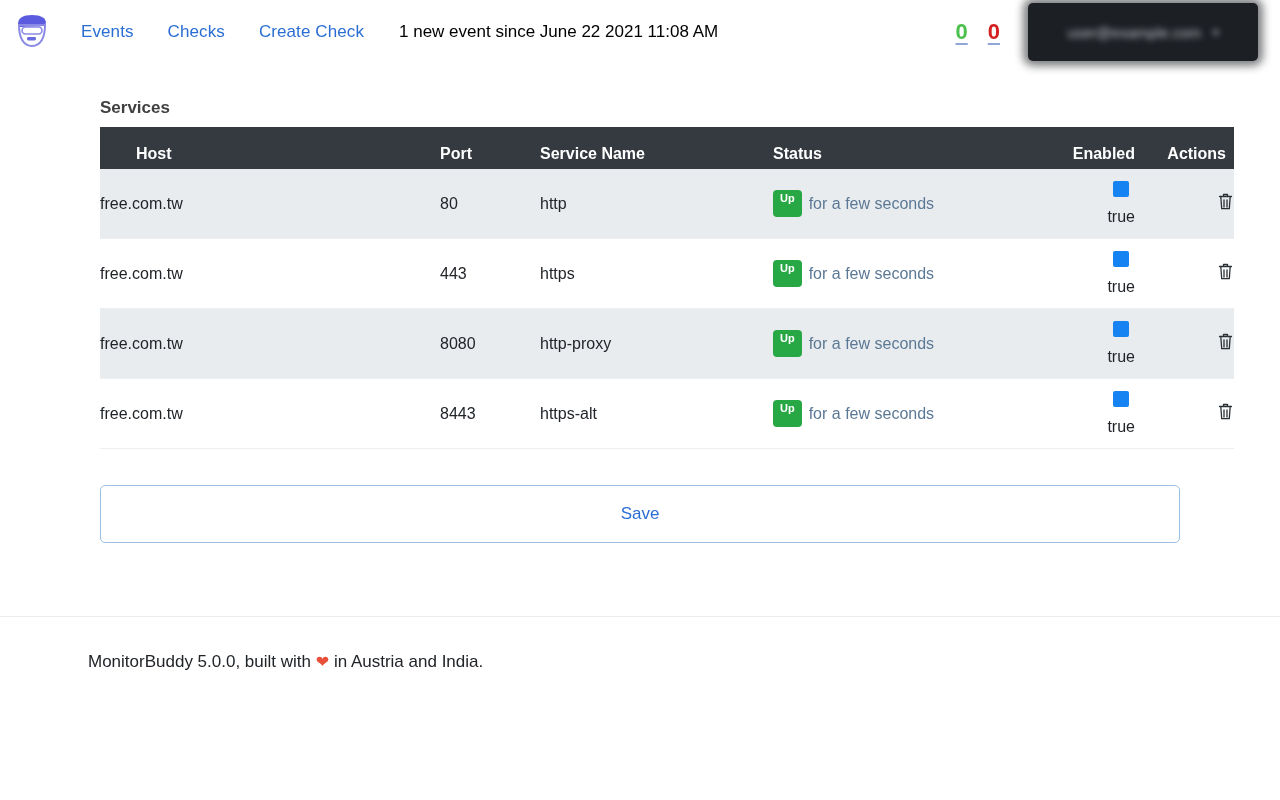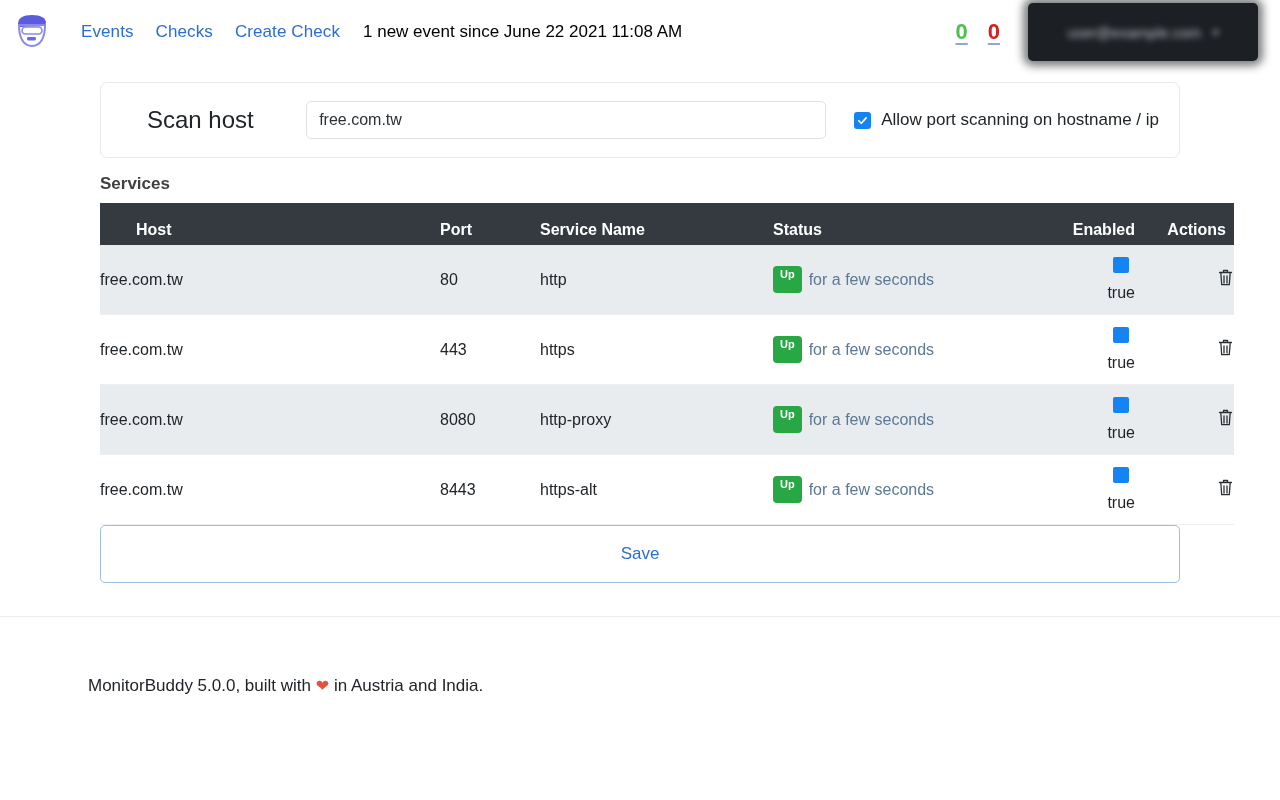--- a/index.html
+++ b/index.html
@@ -27,21 +27,21 @@
     width: 44px;
     height: 44px;
     display: flex;
     align-items: center;
     justify-content: center;
     margin-right: 16px;
   }
   .nav-links {
     display: flex;
     align-items: center;
-    gap: 0px;
+    gap: 12px;
   }
   .nav-link {
     color: #2a6ed4;
     font-size: 17px;
     text-decoration: none;
     padding: 0 11px;
     letter-spacing: 0.1px;
     white-space: nowrap;
   }
   .nav-note {
@@ -234,20 +234,21 @@
     border: none;
     padding: 0;
     cursor: pointer;
     line-height: 0;
     display: inline-block;
   }
 
   .save-btn {
     display: block;
     width: 100%;
+    margin-top: 36px;
     height: 58px;
     background: #ffffff;
     border: 1px solid #9dc0e0;
     border-radius: 5px;
     color: #2a6ed4;
     font-size: 17px;
     font-family: "Liberation Sans", sans-serif;
     cursor: pointer;
   }
 
@@ -255,21 +256,21 @@
     position: absolute;
     left: 0;
     top: 616px;
     width: 1280px;
     height: 1px;
     background: #ebecee;
   }
   .footer-text {
     position: absolute;
     left: 88px;
-    top: 676px;
+    top: 652px;
     font-size: 17px;
     color: #212529;
     white-space: nowrap;
   }
   .heart { color: #e8503a; font-size: 16px; }
 </style>
 </head>
 <body>
 
 <div class="topbar">
@@ -296,32 +297,20 @@
 
     <div class="user-menu">
       <span class="user-email">user@example.com</span>
       <span class="user-caret">▾</span>
     </div>
   </div>
 </div>
 
 <div class="content">
 
-  <div class="scan-card">
-    <div class="scan-label">Scan host</div>
-    <input class="scan-input" type="text" value="free.com.tw" style="">
-    <div class="scan-check">
-      <span class="cb">
-        <svg width="11" height="11" viewBox="0 0 12 12">
-            <path d="M2 6.3 L4.7 9 L10 3.2" fill="none" stroke="#ffffff" stroke-width="1.9" stroke-linecap="round" stroke-linejoin="round"></path>
-          </svg>
-      </span>
-      <span class="scan-check-label">Allow port scanning on hostname / ip</span>
-    </div>
-  </div>
 
   <div class="services-title">Services</div>
 
   <table class="services">
     <thead>
       <tr>
         <th class="c-host">Host</th>
         <th class="c-port">Port</th>
         <th class="c-svc">Service Name</th>
         <th class="c-stat">Status</th>

